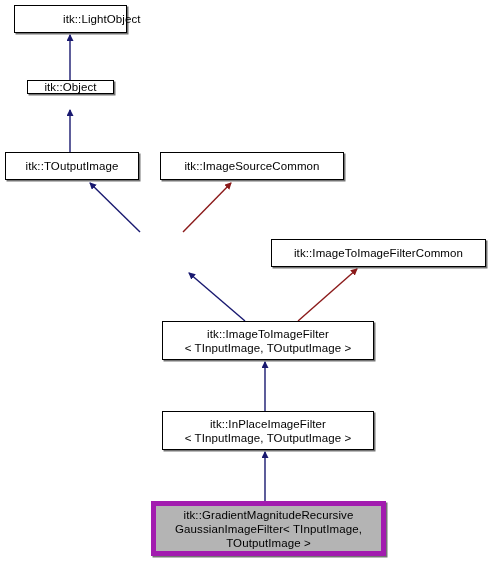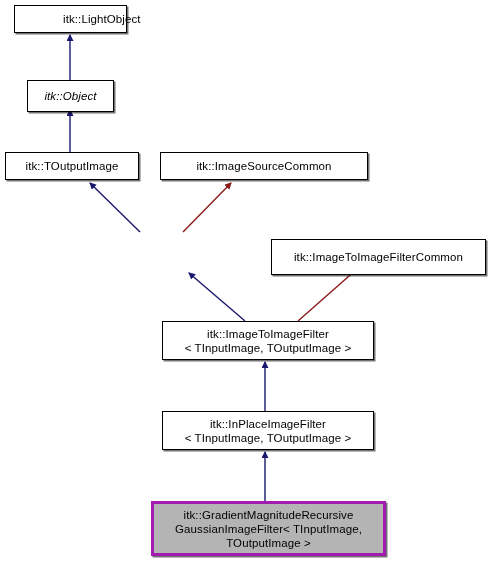--- a/index.html
+++ b/index.html
@@ -37,21 +37,21 @@
     text-align: center;
     font-size: 11.5px;
     line-height: 14px;
     letter-spacing: 0.1px;
     white-space: pre-line;
     box-shadow: 1.5px 1.5px 0 0 rgba(0,0,0,0.55);
     padding: 0 4px;
   }
   .node.highlight {
     background: #b4b4b4;
-    border: 3px solid #a21caf;
+    border: 5px solid #a21caf;
   }
   .node-label {
     display: block;
     width: 100%;
   }
 </style>
 </head>
 <body>
 
 <div id="diagram-root">
@@ -67,24 +67,24 @@
       <line x1="70" y1="80" x2="70" y2="35" stroke="#191970" stroke-width="1.4" marker-end="url(#arrow-0)"></line>
       <line x1="70" y1="152" x2="70" y2="110" stroke="#191970" stroke-width="1.4" marker-end="url(#arrow-0)"></line>
       <line x1="140" y1="232" x2="90" y2="183" stroke="#191970" stroke-width="1.4" marker-end="url(#arrow-0)"></line>
       <line x1="183" y1="232" x2="231" y2="183" stroke="#8b1a1a" stroke-width="1.4" marker-end="url(#arrow-3)"></line>
       <line x1="245" y1="321" x2="189" y2="273" stroke="#191970" stroke-width="1.4" marker-end="url(#arrow-0)"></line>
       <line x1="298" y1="321" x2="357" y2="269" stroke="#8b1a1a" stroke-width="1.4" marker-end="url(#arrow-3)"></line>
       <line x1="265" y1="411" x2="265" y2="362" stroke="#191970" stroke-width="1.4" marker-end="url(#arrow-0)"></line>
       <line x1="265" y1="501" x2="265" y2="452" stroke="#191970" stroke-width="1.4" marker-end="url(#arrow-0)"></line>
     </svg>
 <div class="node" style="left: 14px; top: 5px; width: 113px; height: 28px; padding-left: 48px;"><span class="node-label">itk::LightObject</span></div>
-    <div class="node" style="left: 27px; top: 80px; width: 87px; height: 32px; font-style: italic;"><span class="node-label">itk::Object</span></div>
+    <div class="node" style="left: 27px; top: 80px; width: 87px; height: 14px;"><span class="node-label">itk::Object</span></div>
     <div class="node" style="left: 5px; top: 152px; width: 134px; height: 28px;"><span class="node-label">itk::TOutputImage</span></div>
-    <div class="node" style="left: 160px; top: 152px; width: 208px; height: 28px;"><span class="node-label">itk::ImageSourceCommon</span></div>
-    <div class="node" style="left: 271px; top: 239px; width: 215px; height: 36px; align-items: center;"><span class="node-label">itk::ImageToImageFilterCommon</span></div>
+    <div class="node" style="left: 160px; top: 152px; width: 184px; height: 28px;"><span class="node-label">itk::ImageSourceCommon</span></div>
+    <div class="node" style="left: 271px; top: 239px; width: 215px; height: 28px; align-items: center;"><span class="node-label">itk::ImageToImageFilterCommon</span></div>
     <div class="node" style="left: 162px; top: 321px; width: 212px; height: 39px; justify-content: center;"><span class="node-label">itk::ImageToImageFilter
 &lt; TInputImage, TOutputImage &gt;</span></div>
     <div class="node" style="left: 162px; top: 411px; width: 212px; height: 39px; align-items: center;"><span class="node-label">itk::InPlaceImageFilter
 &lt; TInputImage, TOutputImage &gt;</span></div>
     <div class="node highlight" style="left: 151px; top: 501px; width: 235px; height: 55px;"><span class="node-label">itk::GradientMagnitudeRecursive
 GaussianImageFilter&lt; TInputImage,
 TOutputImage &gt;</span></div>
   </div>
 
 </body></html>

